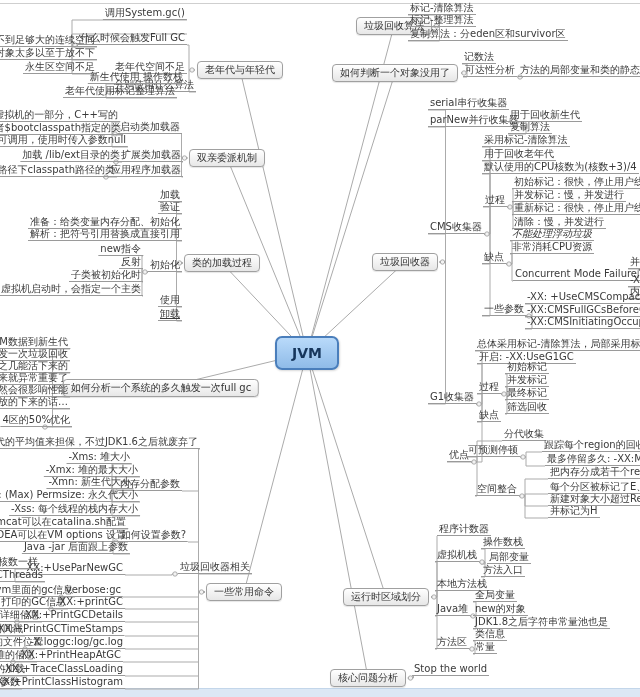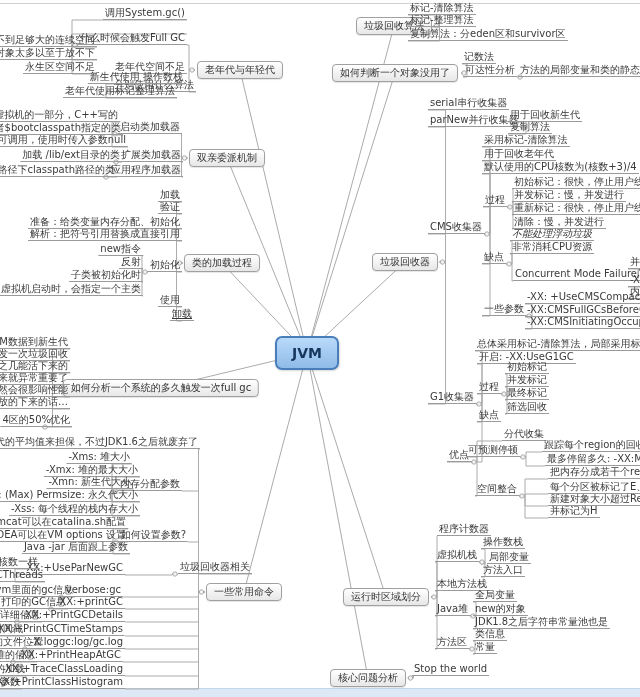--- a/index.html
+++ b/index.html
@@ -106,21 +106,21 @@
     <div class="node text" style="top: 189px; left: 182px; transform: translateX(-100%);">加载</div>
     <div class="node text" style="top: 201px; left: 182px; transform: translateX(-100%);">验证</div>
     <div class="node text" style="top: 216px; left: 182px; transform: translateX(-100%);">准备：给类变量内存分配、初始化</div>
     <div class="node text" style="top: 228px; left: 182px; transform: translateX(-100%);">解析：把符号引用替换成直接引用</div>
     <div class="node text" style="top: 259px; left: 182px; transform: translateX(-100%);">初始化</div>
     <div class="node text" style="top: 243px; left: 143px; transform: translateX(-100%);">new指令</div>
     <div class="node text" style="top: 256px; left: 143px; transform: translateX(-100%);">反射</div>
     <div class="node text" style="top: 269px; left: 143px; transform: translateX(-100%);">子类被初始化时</div>
     <div class="node text" style="top: 283px; left: 143px; transform: translateX(-100%);">虚拟机启动时，会指定一个主类</div>
     <div class="node text" style="top: 294px; left: 182px; transform: translateX(-100%);">使用</div>
-    <div class="node text" style="top: 308px; left: 194px; transform: translateX(-100%); text-decoration: underline;">卸载</div>
+    <div class="node text" style="top: 308px; left: 182px; transform: translateX(-100%); text-decoration: underline;">卸载</div>
     <div class="node topic" style="left: 161px; top: 388px; transform: translate(-50%, -50%);">如何分析一个系统的多久触发一次full gc</div>
     <div class="node text" style="top: 336px; left: 70px; transform: translateX(-100%);">多少M数据到新生代</div>
     <div class="node text" style="top: 348px; left: 70px; transform: translateX(-100%);">会触发一次垃圾回收</div>
     <div class="node text" style="top: 360px; left: 70px; transform: translateX(-100%);">00分之几能活下来的</div>
     <div class="node text" style="top: 372px; left: 70px; transform: translateX(-100%);">的下来就异常重要了</div>
     <div class="node text" style="top: 384px; left: 70px; transform: translateX(-100%);">，显然会很影响性能</div>
     <div class="node text" style="top: 396px; left: 70px; transform: translateX(-100%);">如果放的下来的话…</div>
     <div class="node text" style="top: 414px; left: 72px; transform: translateX(-100%);">优化</div>
     <div class="node text" style="top: 414px; left: 53px; transform: translateX(-100%);">4区的50%</div>
     <div class="node topic" style="left: 244px; top: 592px; transform: translate(-50%, -50%);">一些常用命令</div>

